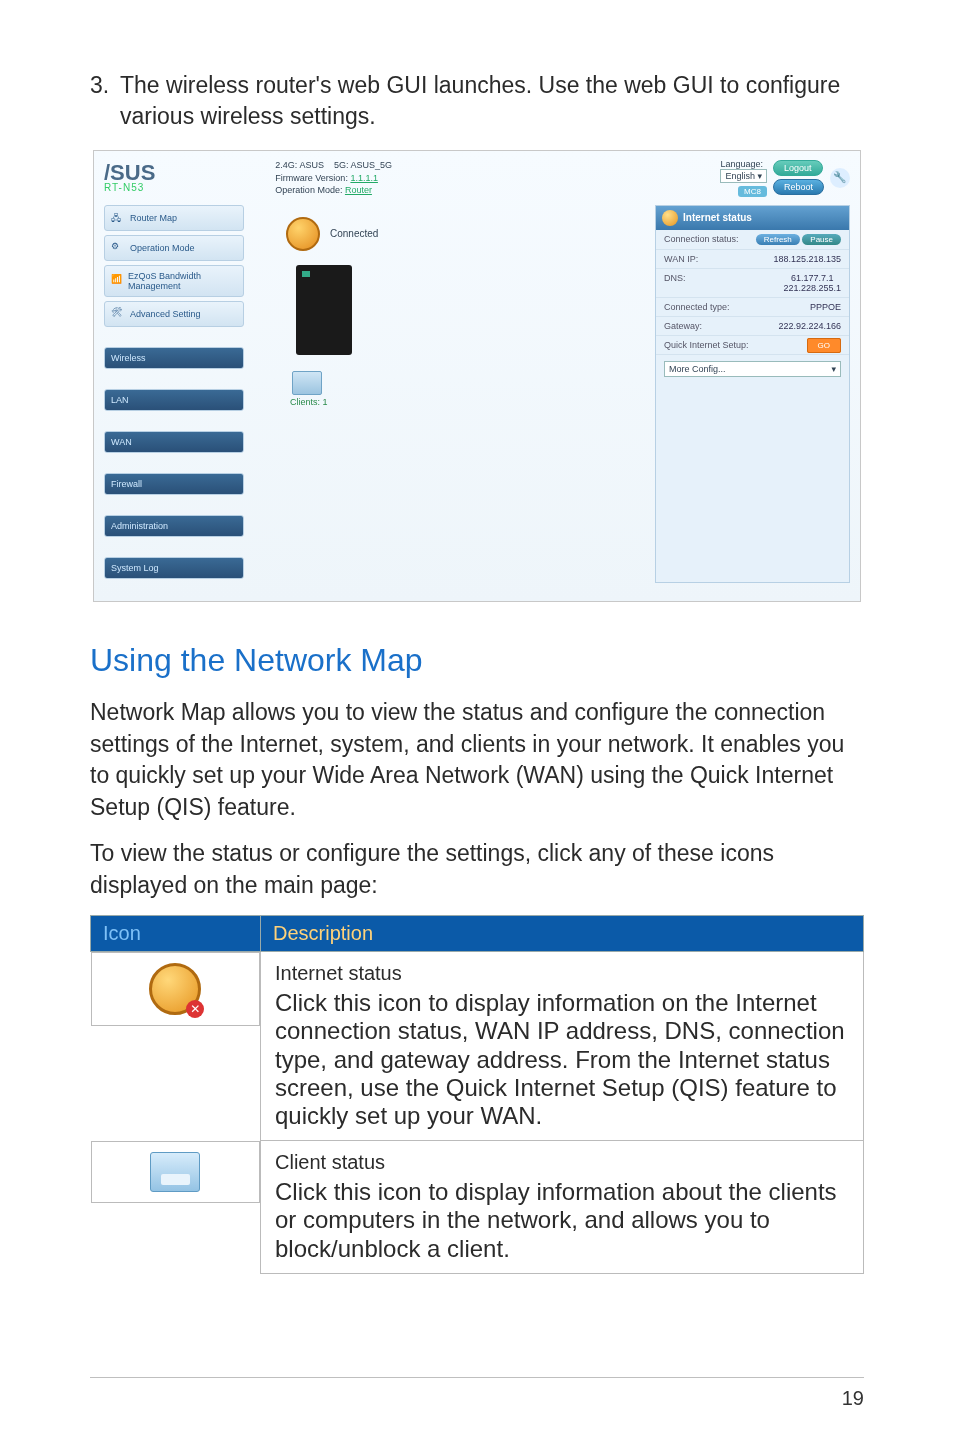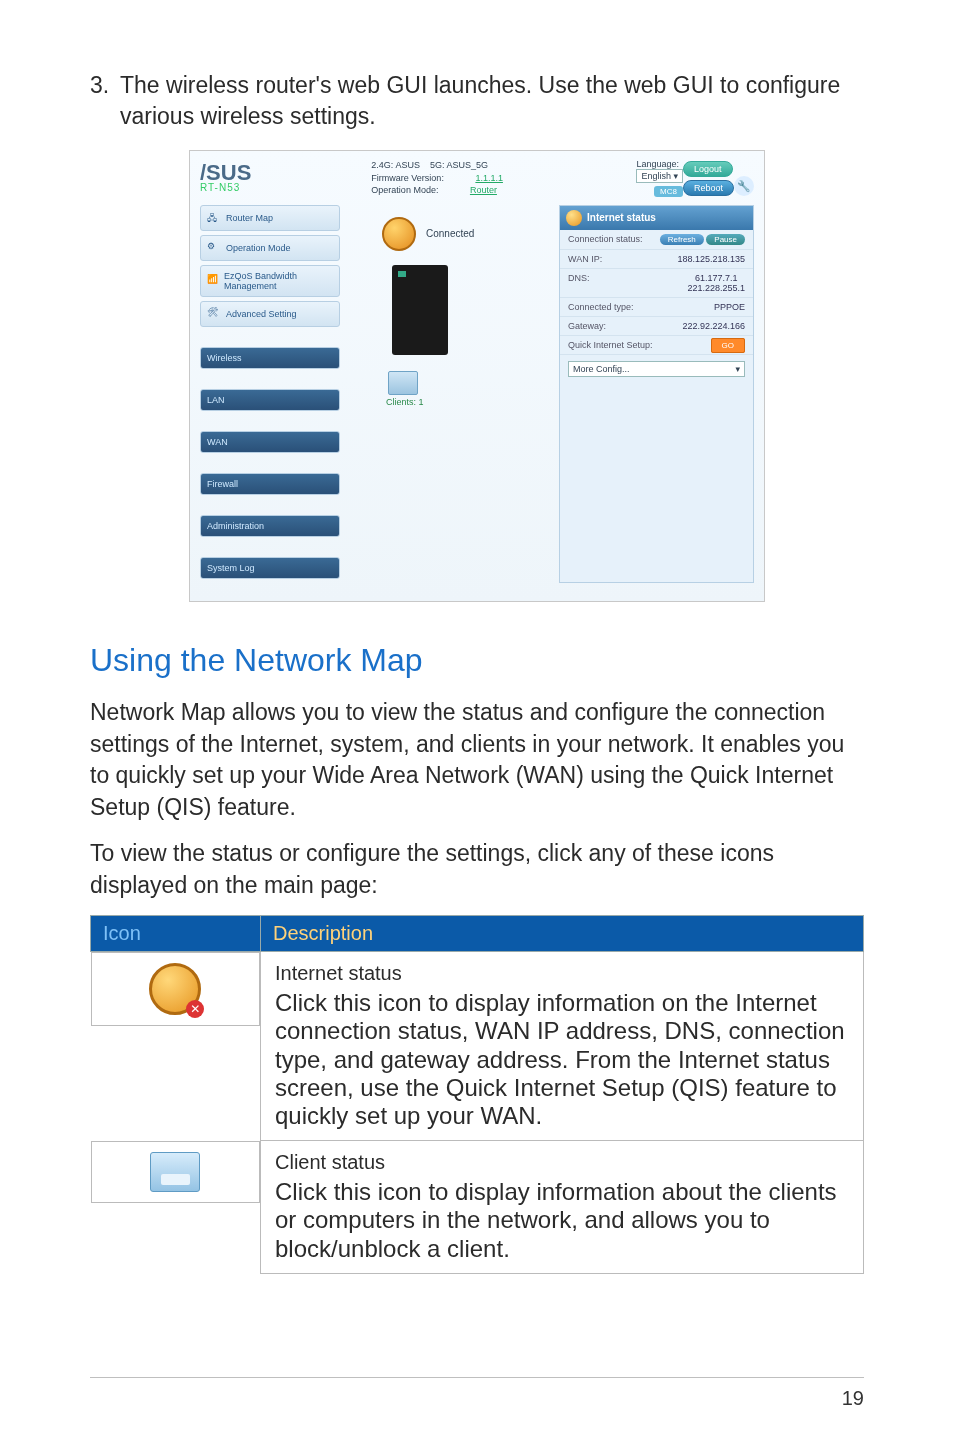--- a/index.html
+++ b/index.html
@@ -19,21 +19,21 @@
     display: flex;
   }
   .instruction .num {
     width: 30px;
     flex-shrink: 0;
   }
   .instruction .txt { flex: 1; }
 
   
   .router-gui {
-    width: 576px;
+    width: 768px;
     margin: 0 auto 40px auto;
     border: 1px solid #c8c8c8;
     background: linear-gradient(#f6fbff, #eef5fa);
     font-size: 10px;
     color: #345;
   }
   .gui-head {
     display: flex;
     align-items: center;
     padding: 8px 10px 2px 10px;
@@ -44,25 +44,26 @@
     font-size: 22px;
     font-family: Arial, sans-serif;
     line-height: 0.9;
   }
   .gui-model { font-size: 10px; color:#3c6; letter-spacing:1px; }
   .gui-head-mid {
     margin-left: 120px;
     font-size: 9px;
     line-height: 1.4;
   }
-  .gui-head-mid .fw-link { color:#2a6; text-decoration: underline; margin-left: 29px; }
+  .gui-head-mid .fw-link { color:#2a6; text-decoration: underline; }
   .gui-head-right {
     margin-left: auto;
     display: flex;
-    align-items: flex-end;
+    align-items: center;
+    gap: 6px;
   }
   .lang-sel {
     font-size: 9px;
     border:1px solid #9bb;
     background:#fff;
     padding:1px 4px;
   }
   .pill {
     display:inline-block;
     font-size:9px;

